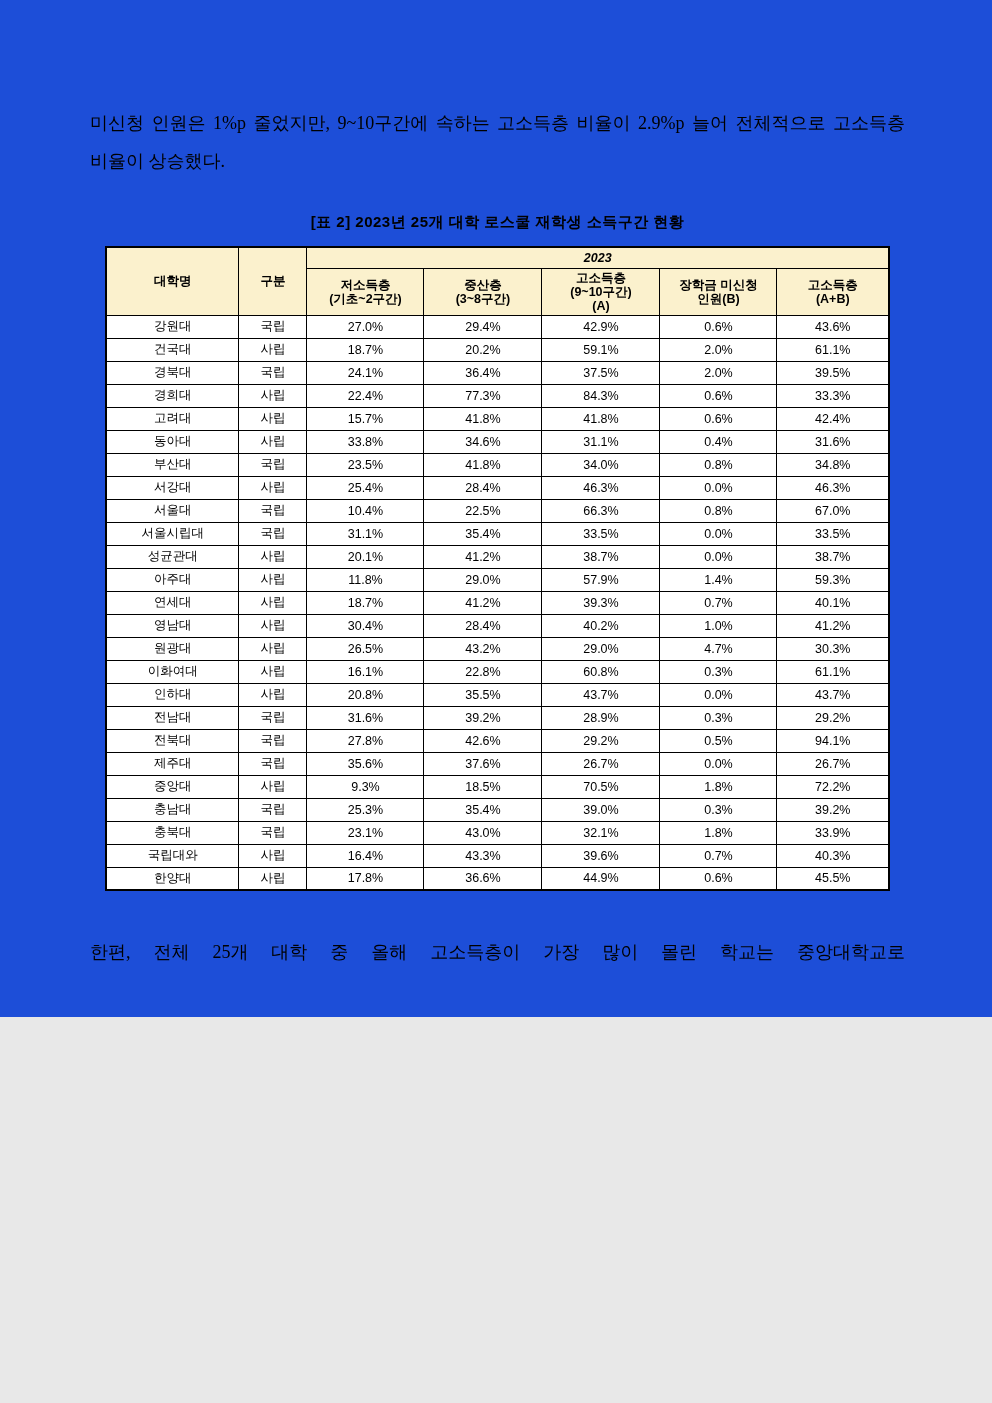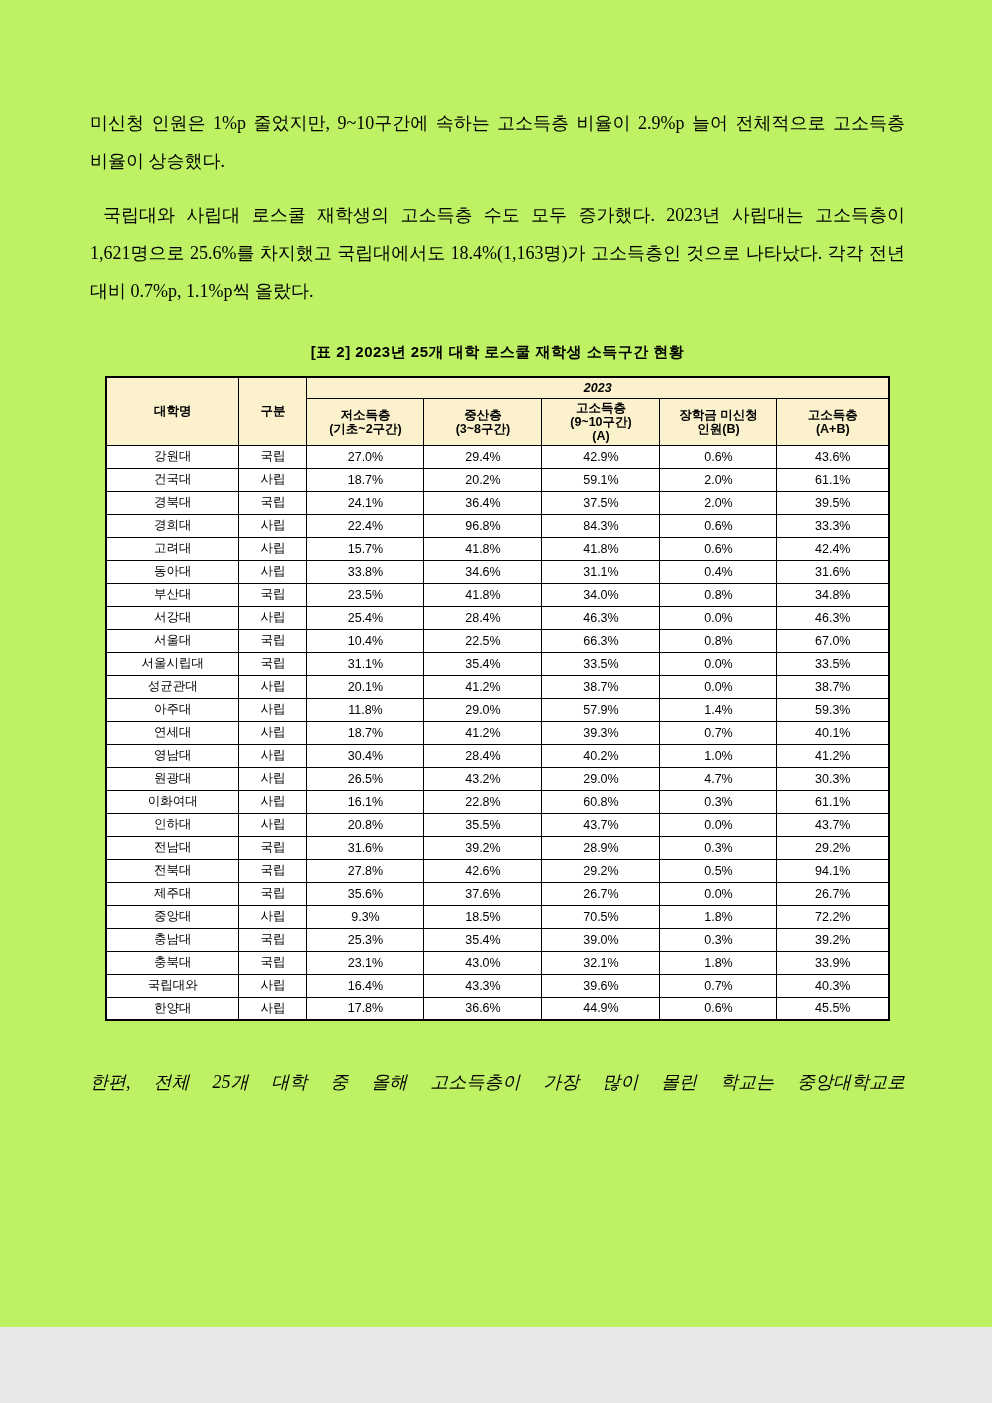--- a/index.html
+++ b/index.html
@@ -1,40 +1,39 @@
 <!DOCTYPE html>
 <html><head>
 <meta charset="utf-8">
 <style>
   * { margin: 0; padding: 0; box-sizing: border-box; }
   html, body { background: #e8e8e8; }
   .page {
     width: 992px;
-    height: 1327px;
+    height: 1017px;
     margin: 0 auto;
-    background: #bef264;
+    background: #1d4ed8;
     color: #000000;
     padding: 104px 87px 0 90px;
     font-family: "Liberation Serif", serif;
     overflow: hidden;
   }
   .para {
     font-size: 18px;
     line-height: 38px;
     text-align: justify;
     word-break: keep-all;
     margin-bottom: 16px;
   }
   .para.indent { text-indent: 13px; }
   .para.last-line-justify {
     text-align: justify;
     text-align-last: justify;
     margin-top: 42px;
     margin-bottom: 0;
-    font-style: italic;
   }
   .table-title {
     font-family: "Liberation Sans", sans-serif;
     font-weight: bold;
     font-size: 15px;
     text-align: center;
     margin-top: 33px;
     letter-spacing: 0.5px;
   }
   table.income-table {
@@ -68,21 +67,20 @@
     padding: 1px 4px;
   }
 </style>
 </head>
 <body>
 
 <div class="page">
 
   <p class="para">미신청 인원은 1%p 줄었지만, 9~10구간에 속하는 고소득층 비율이 2.9%p 늘어 전체적으로 고소득층 비율이 상승했다.</p>
 
-  <p class="para indent">국립대와 사립대 로스쿨 재학생의 고소득층 수도 모두 증가했다. 2023년 사립대는 고소득층이 1,621명으로 25.6%를 차지했고 국립대에서도 18.4%(1,163명)가 고소득층인 것으로 나타났다. 각각 전년 대비 0.7%p, 1.1%p씩 올랐다.</p>
 
 
   <div class="table-title">[표 2] 2023년 25개 대학 로스쿨 재학생 소득구간 현황</div>
 
   <table class="income-table">
     <colgroup>
       <col style="width:133px">
       <col style="width:68px">
       <col style="width:117px">
       <col style="width:118px">
@@ -135,21 +133,21 @@
           <td>24.1%</td>
           <td>36.4%</td>
           <td>37.5%</td>
           <td>2.0%</td>
           <td>39.5%</td>
         </tr>
         <tr>
           <td>경희대</td>
           <td>사립</td>
           <td>22.4%</td>
-          <td>96.8%</td>
+          <td>77.3%</td>
           <td>84.3%</td>
           <td>0.6%</td>
           <td>33.3%</td>
         </tr>
         <tr>
           <td>고려대</td>
           <td>사립</td>
           <td>15.7%</td>
           <td>41.8%</td>
           <td>41.8%</td>

